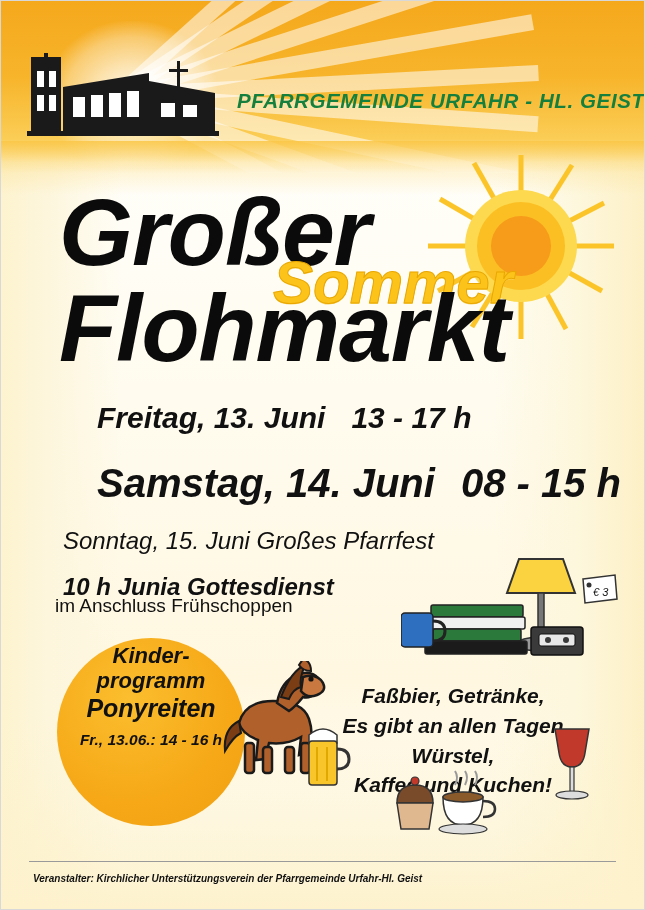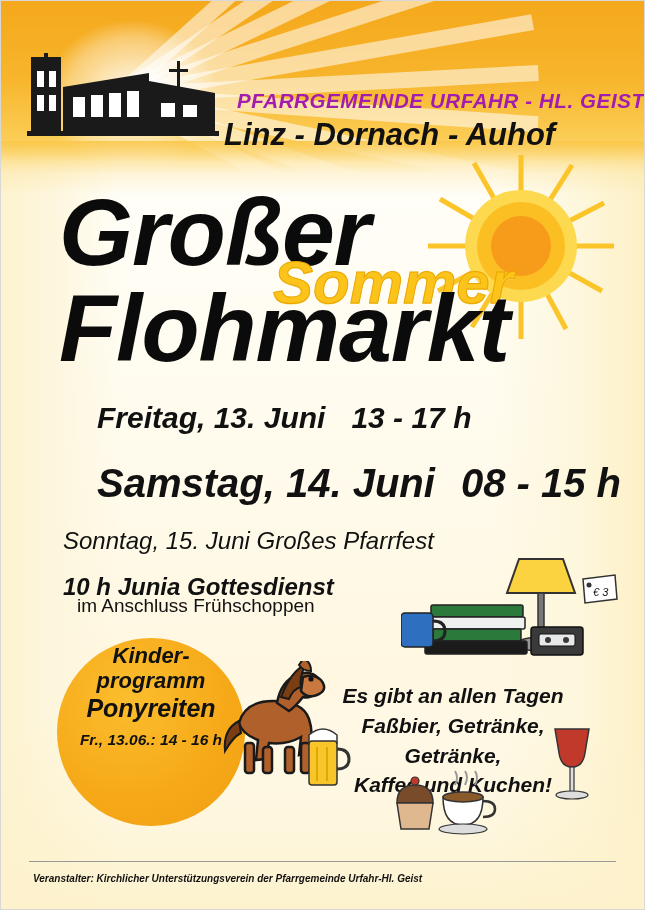--- a/index.html
+++ b/index.html
@@ -91,21 +91,21 @@
   }
   
   .parish-line1 {
     position: absolute;
     left: 236px;
     top: 88px;
     font-size: 20.5px;
     font-weight: bold;
     font-style: italic;
     letter-spacing: 0.6px;
-    color: #a21caf;
+    color: #15803d;
     white-space: nowrap;
   }
   .parish-line2 {
     position: absolute;
     left: 223px;
     top: 116px;
     font-size: 31px;
     font-weight: bold;
     font-style: italic;
     color: #111;
@@ -177,21 +177,21 @@
     left: 62px; top: 560px;
     font-size: 24px;
     font-weight: bold;
     font-style: italic;
     color: #111;
     white-space: nowrap;
     margin-top: 12px;
   }
   .sunday-3 {
     position: absolute;
-    left: 76px; top: 594px;
+    left: 54px; top: 594px;
     font-size: 19px;
     color: #111;
     white-space: nowrap;
     text-align: right;
   }
   
   .kids-circle {
     position: absolute;
     left: 56px;
     top: 637px;
@@ -318,21 +318,20 @@
       <rect x="166" y="52" width="14" height="12" fill="#ffffff"></rect>
 
       <rect x="160" y="8" width="3" height="26" fill="#1a1a1a"></rect>
       <rect x="152" y="16" width="19" height="3" fill="#1a1a1a"></rect>
 
       <rect x="10" y="78" width="192" height="5" fill="#1a1a1a"></rect>
     </svg>
   </div>
 
   <div class="parish-line1">PFARRGEMEINDE URFAHR - HL. GEIST</div>
-  <div class="parish-line2">Linz - Dornach - Auhof</div>
 
   <div class="sun">
     <svg width="190" height="190" viewBox="0 0 190 190">
       <g stroke="#fbc52a" stroke-width="5">
         <line x1="95" y1="95" x2="95" y2="4"></line>
         <line x1="95" y1="95" x2="146" y2="14"></line>
         <line x1="95" y1="95" x2="178" y2="52"></line>
         <line x1="95" y1="95" x2="188" y2="95"></line>
         <line x1="95" y1="95" x2="176" y2="140"></line>
         <line x1="95" y1="95" x2="140" y2="178"></line>
@@ -429,23 +428,23 @@
       <rect x="26" y="82" width="9" height="30" rx="3" fill="#b0602b" stroke="#1a1a1a" stroke-width="2.5"></rect>
       <rect x="44" y="86" width="9" height="26" rx="3" fill="#b0602b" stroke="#1a1a1a" stroke-width="2.5"></rect>
       <rect x="66" y="86" width="9" height="26" rx="3" fill="#b0602b" stroke="#1a1a1a" stroke-width="2.5"></rect>
       <rect x="82" y="82" width="9" height="30" rx="3" fill="#b0602b" stroke="#1a1a1a" stroke-width="2.5"></rect>
 
       <path d="M20 60 q-16 8 -14 30 q8 -14 16 -18 z" fill="#7a3d14" stroke="#1a1a1a" stroke-width="2"></path>
     </svg>
   </div>
 
   <div class="offer">
+    <div>Faßbier, Getränke,</div>
     <div>Es gibt an allen Tagen</div>
-    <div>Faßbier, Getränke,</div>
-    <div>Getränke,</div>
+    <div>Würstel,</div>
     <div>Kaffee und Kuchen!</div>
   </div>
 
   <div class="drinks-graphics">
     <svg width="330" height="140" viewBox="0 0 330 140">
 
       <g>
         <path d="M16 34 q14 -12 28 0 l0 8 l-28 0 z" fill="#ffffff" stroke="#333" stroke-width="1.5"></path>
         <rect x="16" y="40" width="28" height="44" rx="3" fill="#f8c52a" stroke="#333" stroke-width="1.5"></rect>
         <path d="M44 48 q12 0 12 10 q0 10 -12 10" fill="none" stroke="#333" stroke-width="3"></path>

